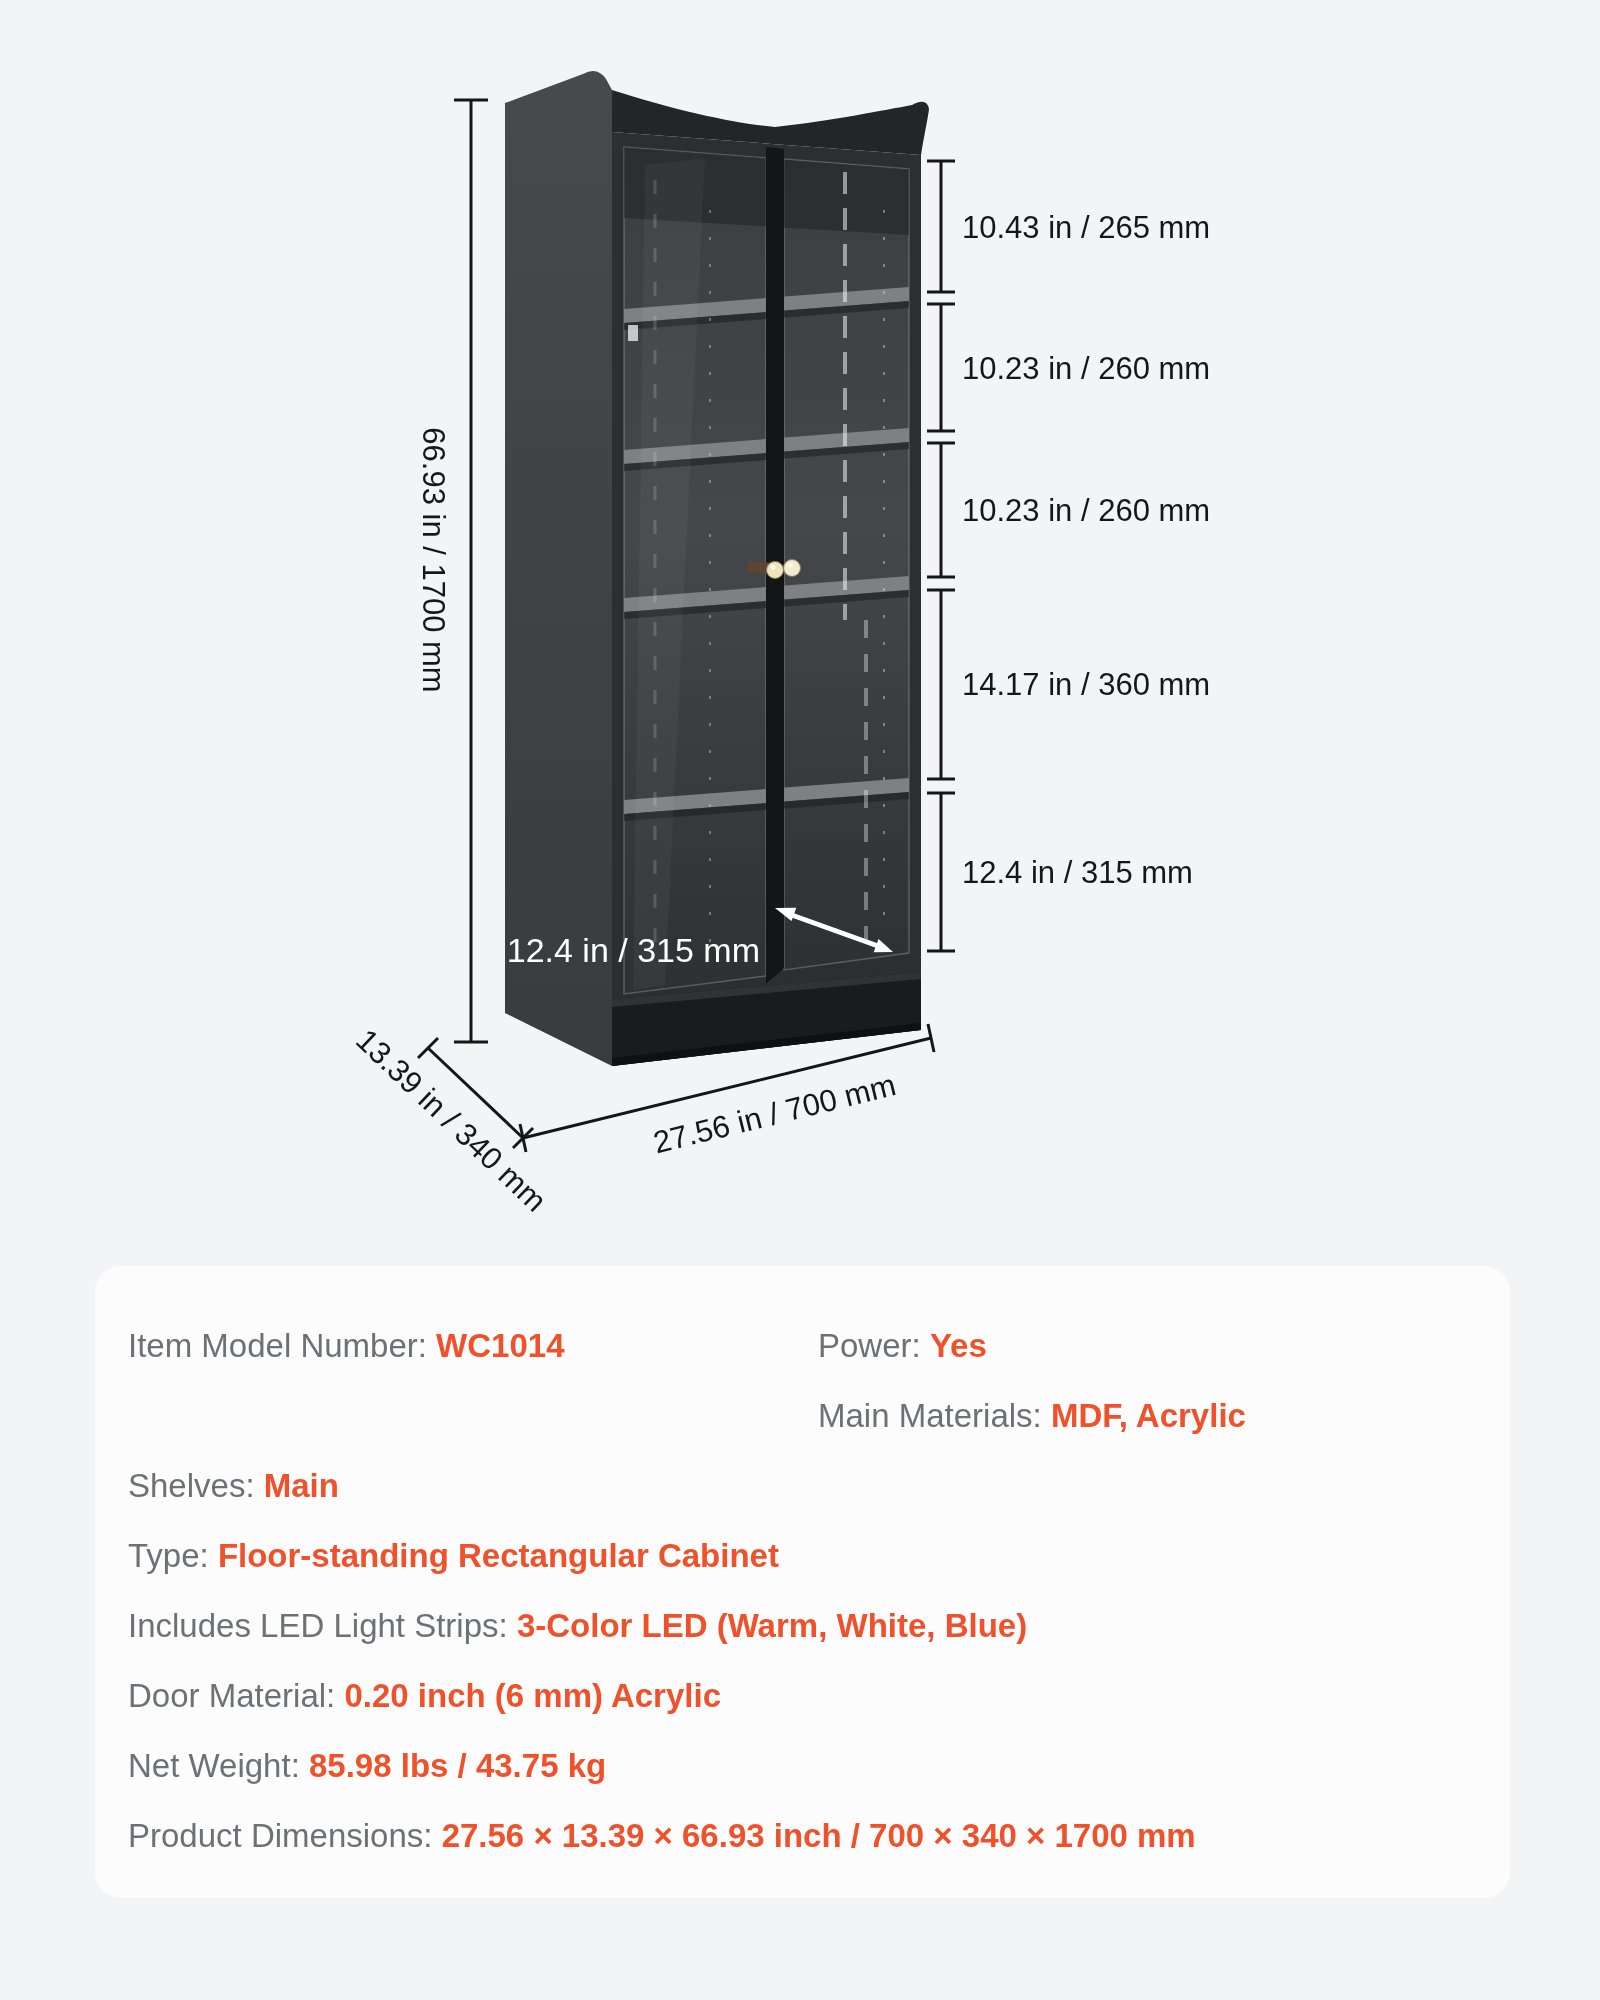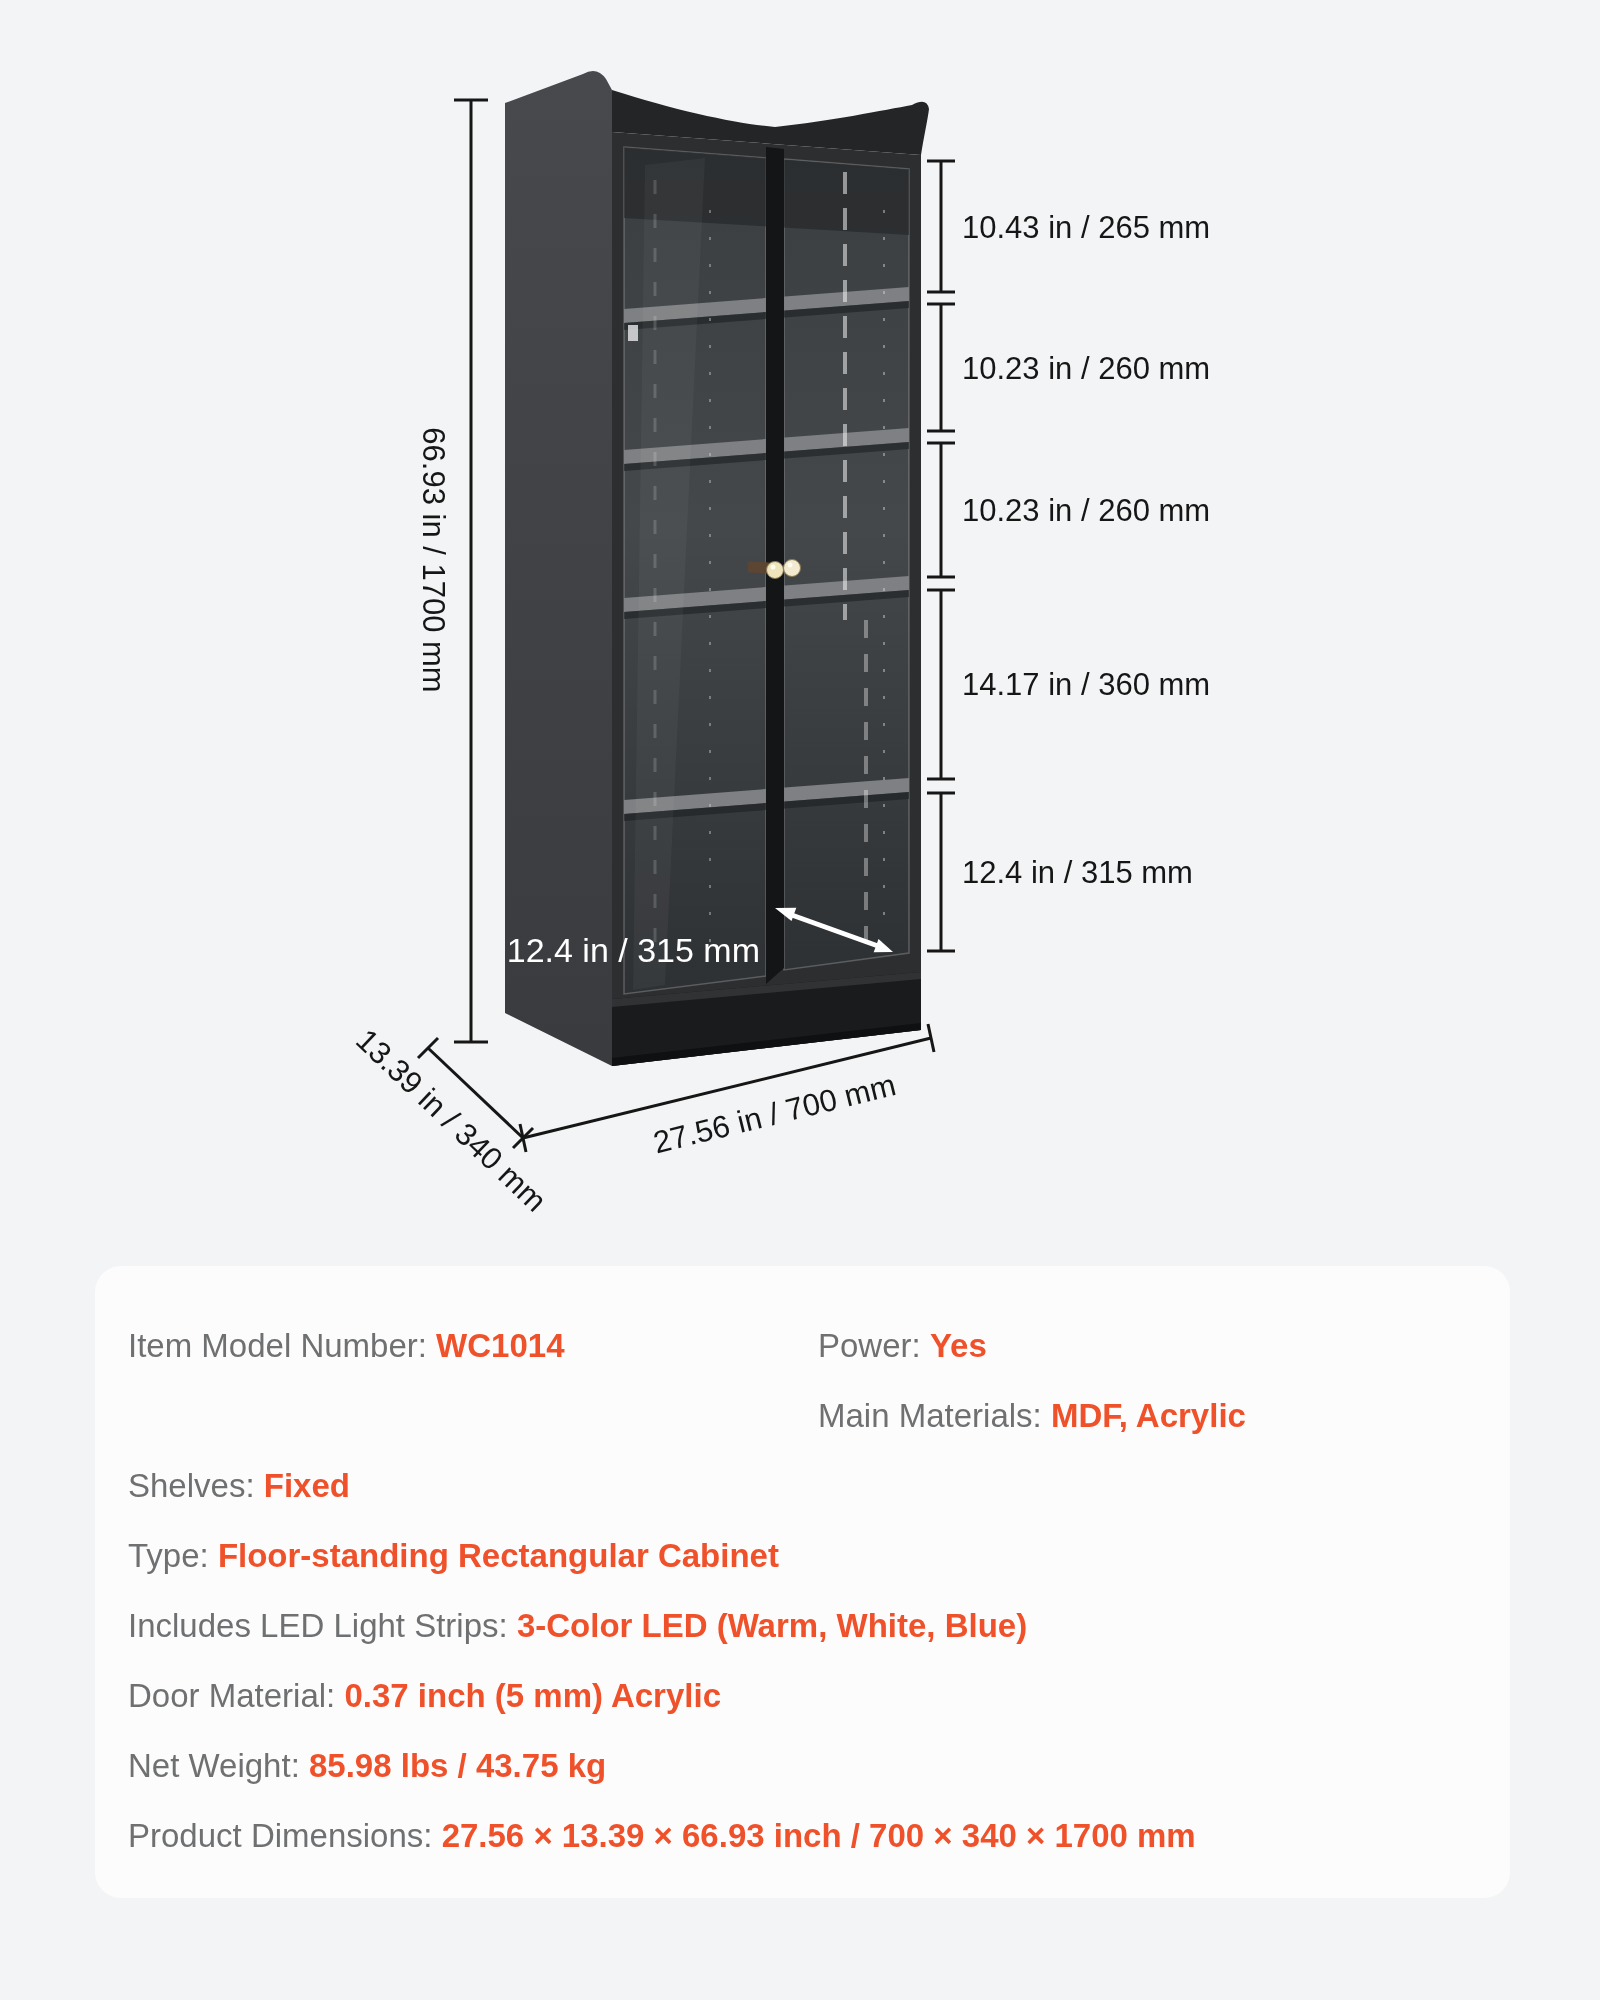--- a/index.html
+++ b/index.html
@@ -147,30 +147,30 @@
 
   <div class="panel">
     <div class="specrow" style="top:50px">
       <span class="cell"><span class="lab">Item Model Number: </span><span class="val">WC1014</span></span>
       <span class="cell rightcol"><span class="lab">Power: </span><span class="val">Yes</span></span>
     </div>
     <div class="specrow" style="top:120px">
       <span class="cell rightcol"><span class="lab">Main Materials: </span><span class="val">MDF, Acrylic</span></span>
     </div>
     <div class="specrow" style="top:190px">
-      <span class="cell"><span class="lab">Shelves: </span><span class="val">Fixed</span></span>
+      <span class="cell"><span class="lab">Shelves: </span><span class="val">Main</span></span>
     </div>
     <div class="specrow" style="top:260px">
       <span class="cell"><span class="lab">Type: </span><span class="val">Floor-standing Rectangular Cabinet</span></span>
     </div>
     <div class="specrow" style="top:330px">
       <span class="cell"><span class="lab">Includes LED Light Strips: </span><span class="val">3-Color LED (Warm, White, Blue)</span></span>
     </div>
     <div class="specrow" style="top:400px">
-      <span class="cell"><span class="lab">Door Material: </span><span class="val">0.37 inch (5 mm) Acrylic</span></span>
+      <span class="cell"><span class="lab">Door Material: </span><span class="val">0.20 inch (6 mm) Acrylic</span></span>
     </div>
     <div class="specrow" style="top:470px">
       <span class="cell"><span class="lab">Net Weight: </span><span class="val">85.98 lbs / 43.75 kg</span></span>
     </div>
     <div class="specrow" style="top:540px">
       <span class="cell"><span class="lab">Product Dimensions: </span><span class="val">27.56 × 13.39 × 66.93 inch / 700 × 340 × 1700 mm</span></span>
     </div>
   </div>
 
 </div>

